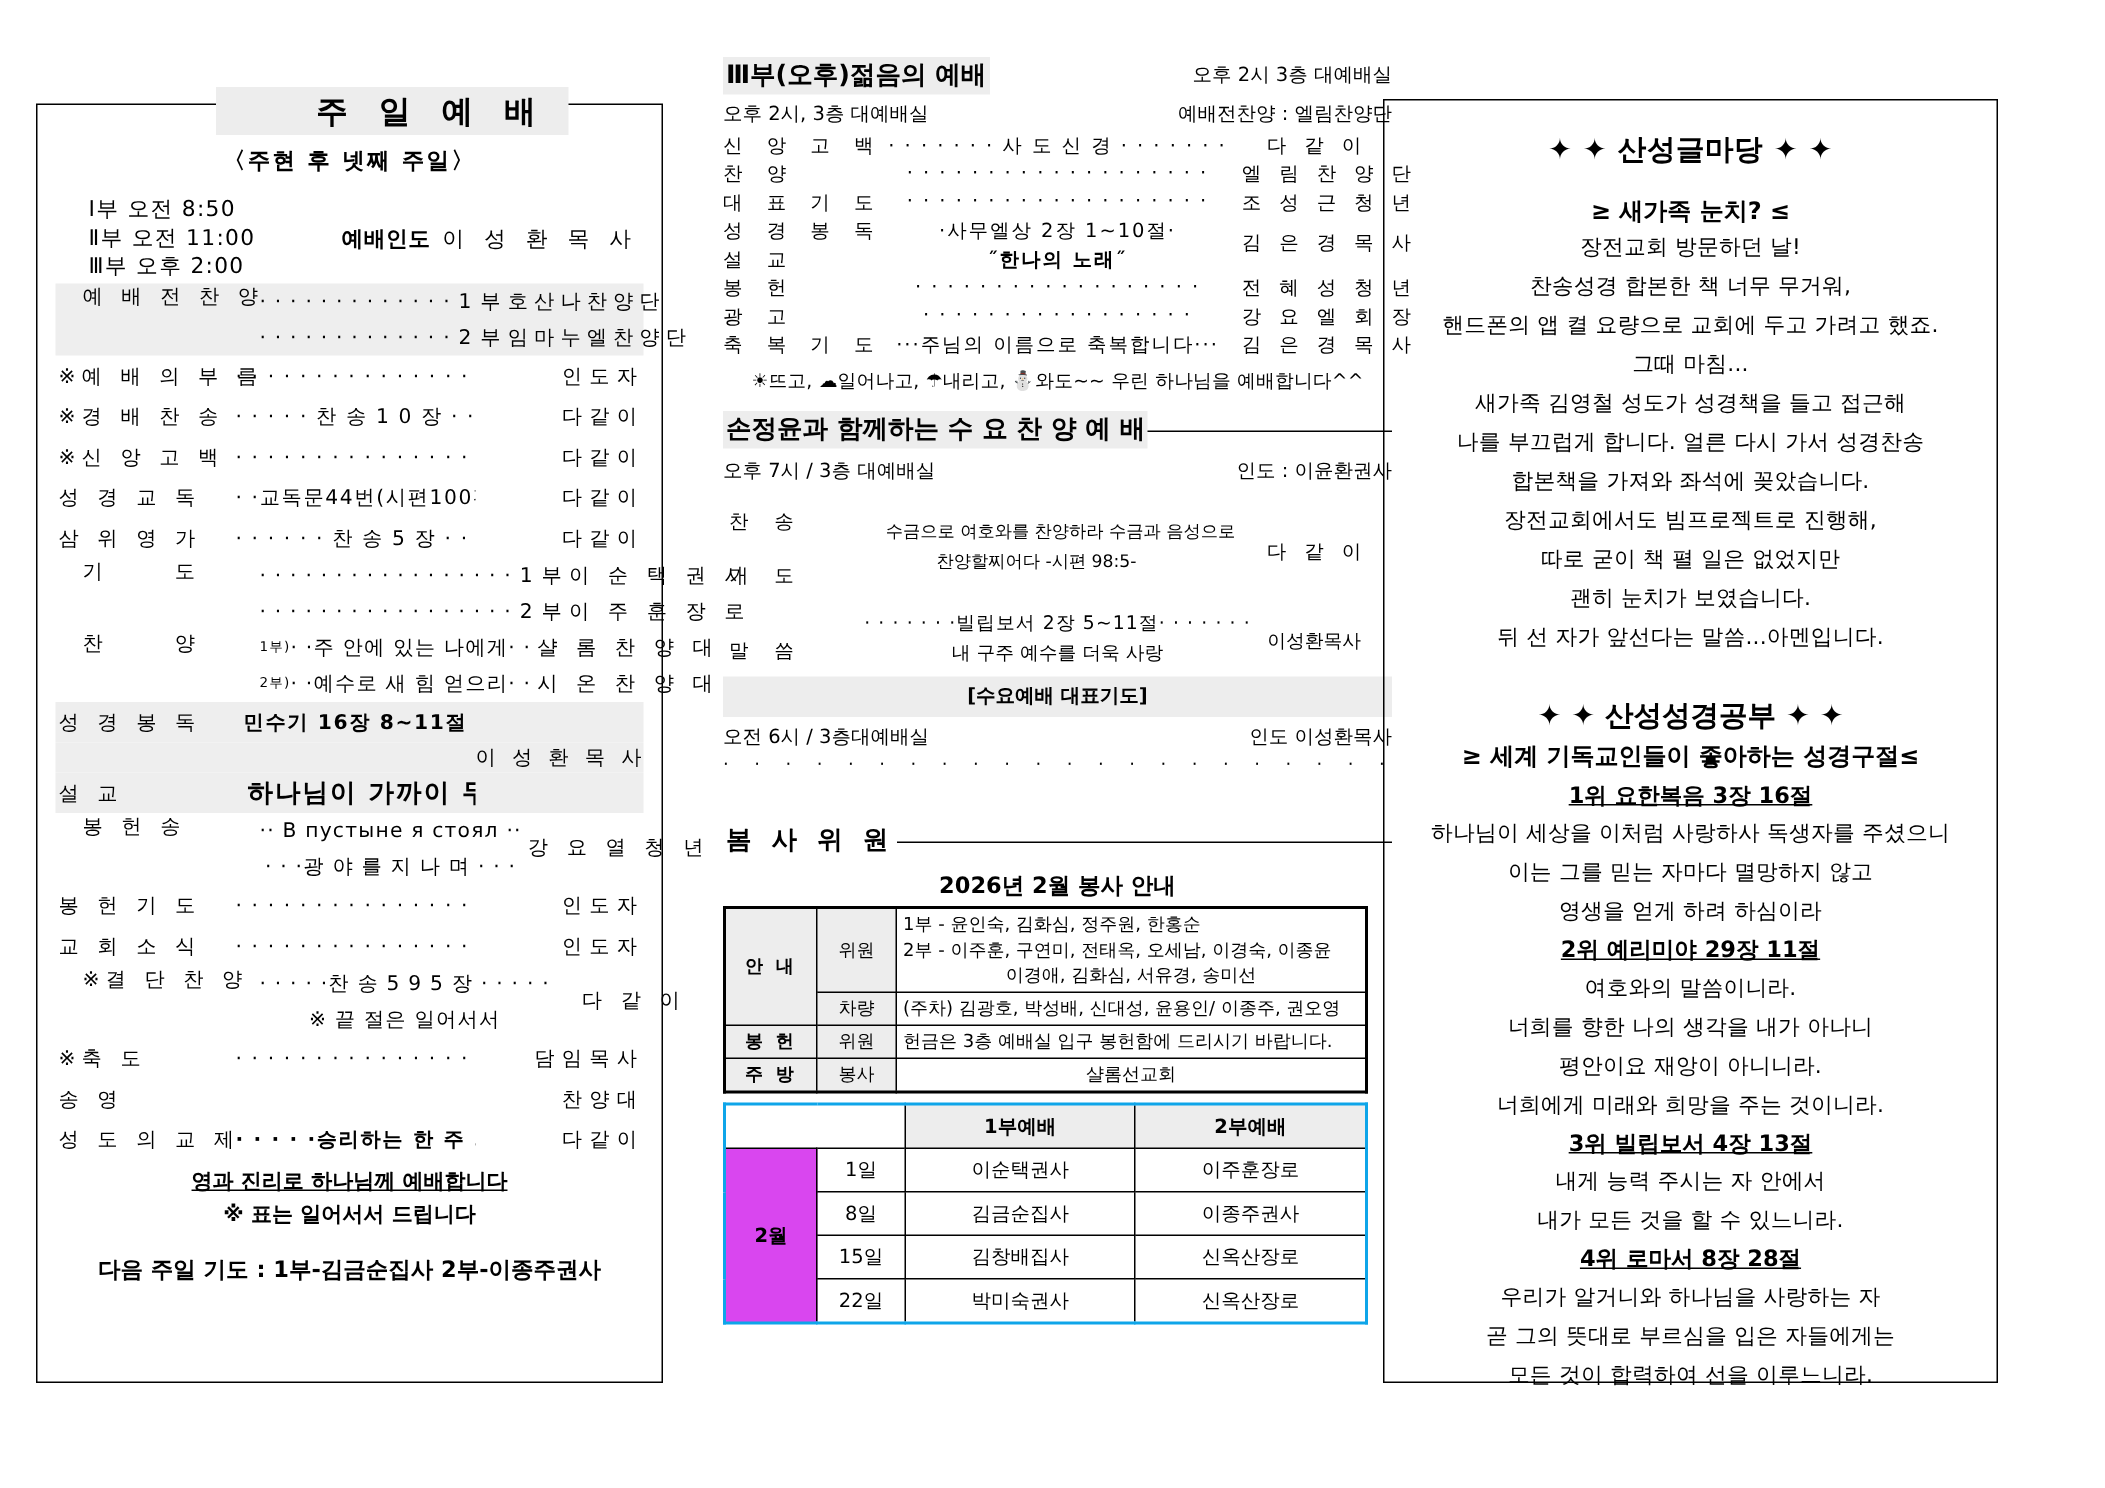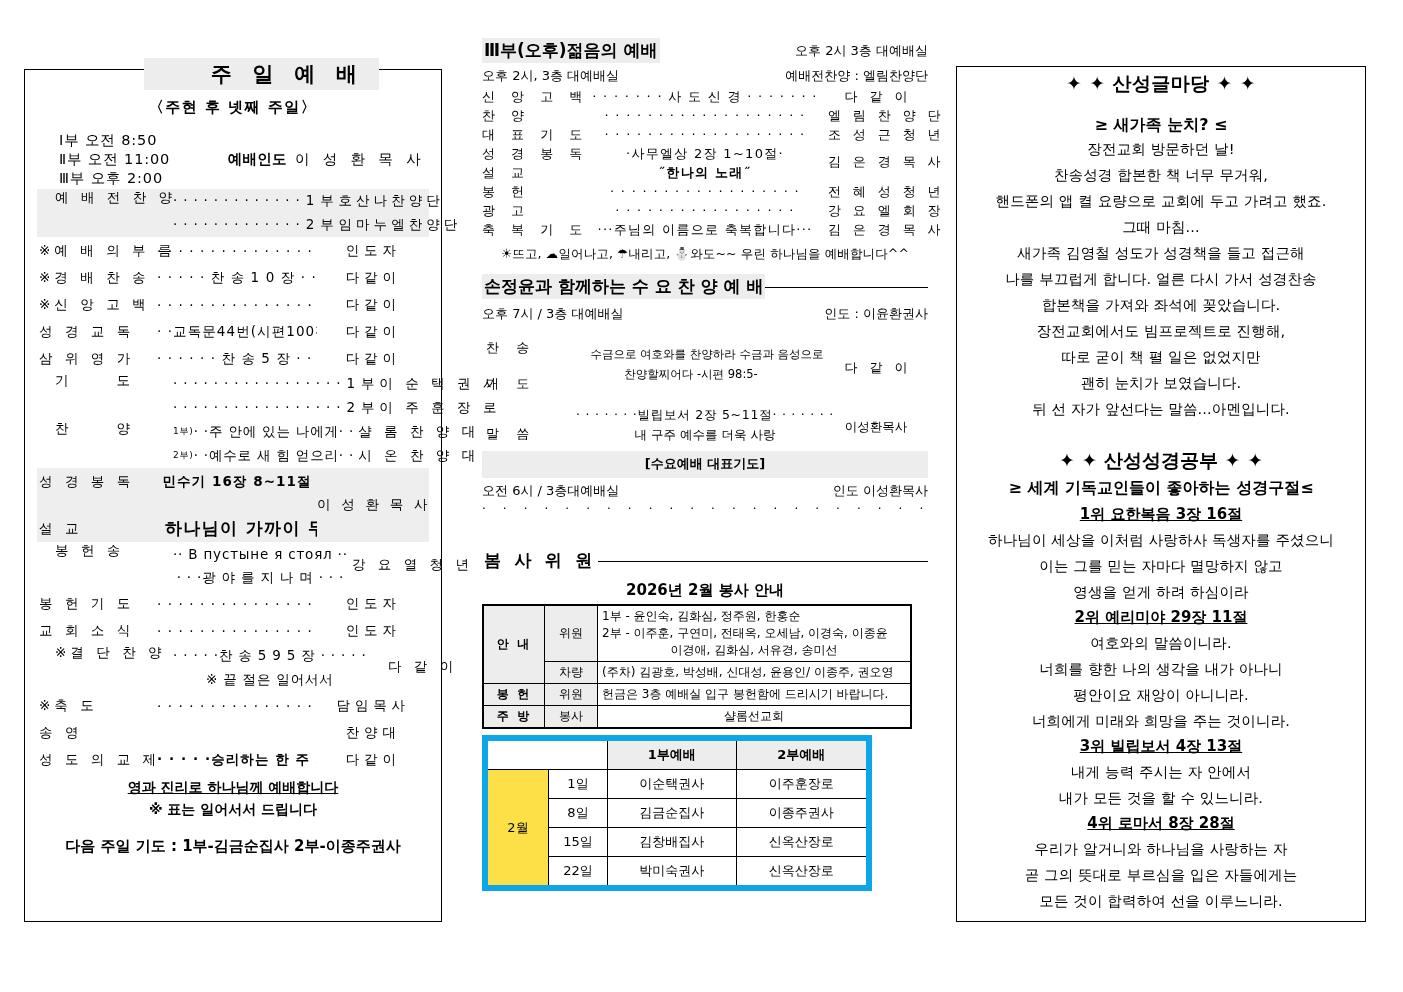--- a/index.html
+++ b/index.html
@@ -94,21 +94,21 @@
   .ord .mid {
     flex: 1;
     text-align: center;
     letter-spacing: 0.08em;
     white-space: nowrap;
     overflow: hidden;
   }
   .ord .who {
     width: 108px;
     flex: none;
-    text-align: center;
+    text-align: right;
     letter-spacing: 0.32em;
     text-indent: 0.32em;
     white-space: nowrap;
   }
   .ord .who.tight { letter-spacing: 0.02em; text-indent: 0; }
   .ord2 { align-items: stretch; padding-left: 18px; }
   .ord2 .stack { flex: 1; }
   .ord2 .stack .srow {
     display: flex;
     align-items: center;
@@ -197,39 +197,39 @@
   table.svc td, table.svc th {
     border: 1px solid #000;
     padding: 2px 4px;
     vertical-align: middle;
   }
   table.svc .hcell { background: #ededed; text-align: center; font-weight: bold; width: 52px; letter-spacing: 0.18em; }
   table.svc .scell { background: #ededed; text-align: center; width: 44px; }
   table.svc .ctrcell { text-align: center; }
   table.feb {
     border-collapse: collapse;
-    width: 390px;
+    width: 430px;
     font-size: 13px;
-    border: 6px solid #0ea5e9;
+    border: 2px solid #0ea5e9;
     margin-top: 6px;
   }
   table.feb td { border: 1px solid #000; padding: 5px 4px; text-align: center; }
   table.feb .hd { background: #ededed; font-weight: bold; }
-  table.feb .mon { background: #fde047; font-weight: normal; width: 52px; }
+  table.feb .mon { background: #d946ef; font-weight: bold; width: 52px; }
   table.feb .dayc { width: 50px; }
   table.feb .blank { border: none; }
 
   
   #col3 {
     position: absolute;
-    left: 956px; top: 66px;
+    left: 922px; top: 66px;
     width: 410px; height: 856px;
     border: 1.5px solid #000;
     box-sizing: border-box;
-    padding: 2px 12px;
+    padding: 18px 12px;
   }
   #c3-title {
     text-align: center;
     font-size: 19px;
     font-weight: bold;
     letter-spacing: 0.02em;
     margin-top: 2px;
   }
   .c3-sub {
     text-align: center;

